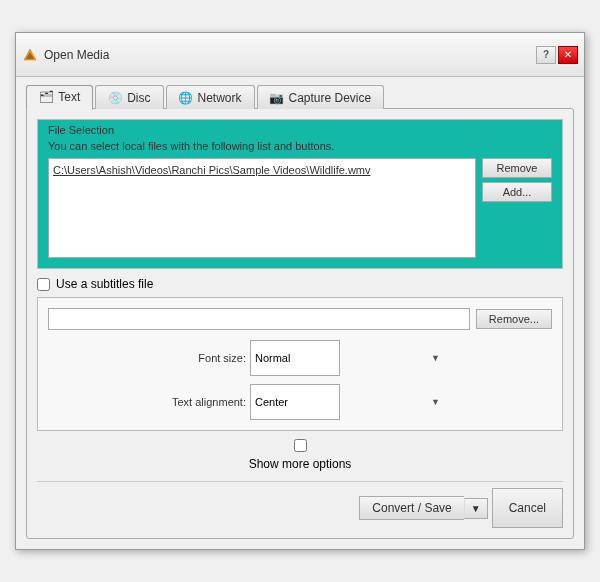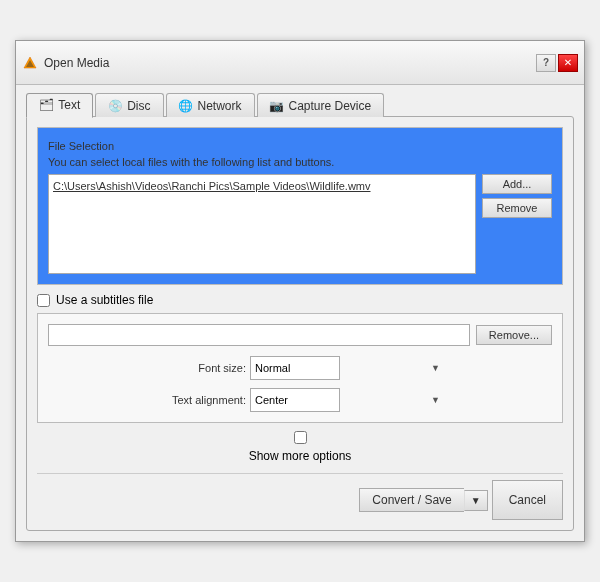--- a/index.html
+++ b/index.html
@@ -103,22 +103,22 @@
     
     .main-panel {
       border: 1px solid #aaa;
       background: #f0f0f0;
       padding: 10px;
       border-radius: 0 3px 3px 3px;
     }
     
     .section-box {
       border: 1px solid #bbb;
-      background: #3b82f6;
-      padding: 12px 10px 10px 10px;
+      background: #14b8a6;
+      padding: 4px 10px 10px 10px;
       margin-bottom: 8px;
     }
     .section-title {
       font-size: 11px;
       color: #333;
       margin-bottom: 4px;
       font-weight: normal;
     }
     .section-desc {
       font-size: 11px;
@@ -196,21 +196,21 @@
       gap: 8px 4px;
       align-items: center;
       padding-left: 20px;
     }
     .option-label {
       font-size: 11px;
       color: #333;
       text-align: right;
     }
     .option-select {
-      height: 24px;
+      height: 36px;
       border: 1px solid #aaa;
       background: white;
       font-size: 11px;
       padding: 0 4px;
       min-width: 90px;
       appearance: none;
       -webkit-appearance: none;
       position: relative;
       padding-right: 18px;
     }
@@ -320,22 +320,22 @@
     <div class="main-panel">
 
       <div class="section-box">
         <div class="section-title">File Selection</div>
         <div class="section-desc">You can select local files with the following list and buttons.</div>
         <div class="file-area">
           <div class="file-list-box">
             <div class="file-list-item">C:\Users\Ashish\Videos\Ranchi Pics\Sample Videos\Wildlife.wmv</div>
           </div>
           <div class="file-buttons">
+            <button class="btn">Remove</button>
             <button class="btn">Add...</button>
-            <button class="btn">Remove</button>
           </div>
         </div>
       </div>
 
       <div class="subtitle-row">
         <input type="checkbox" style="">
         <span>Use a subtitles file</span>
       </div>
 
       <div class="subtitle-section-box">

